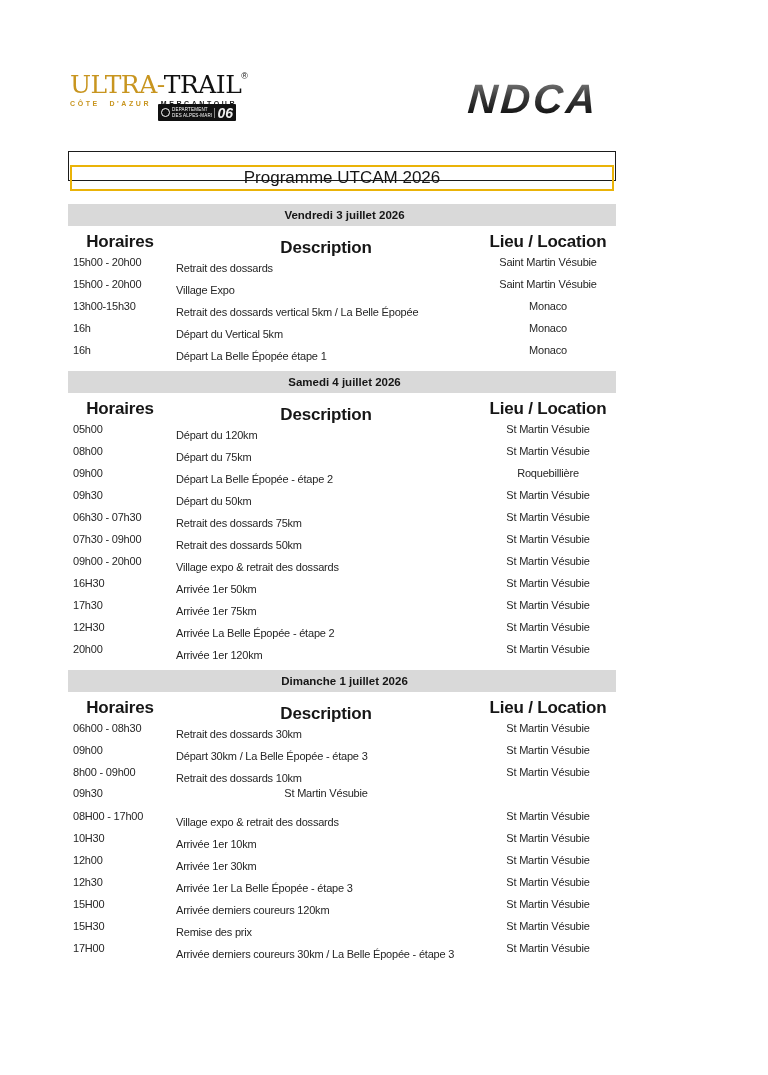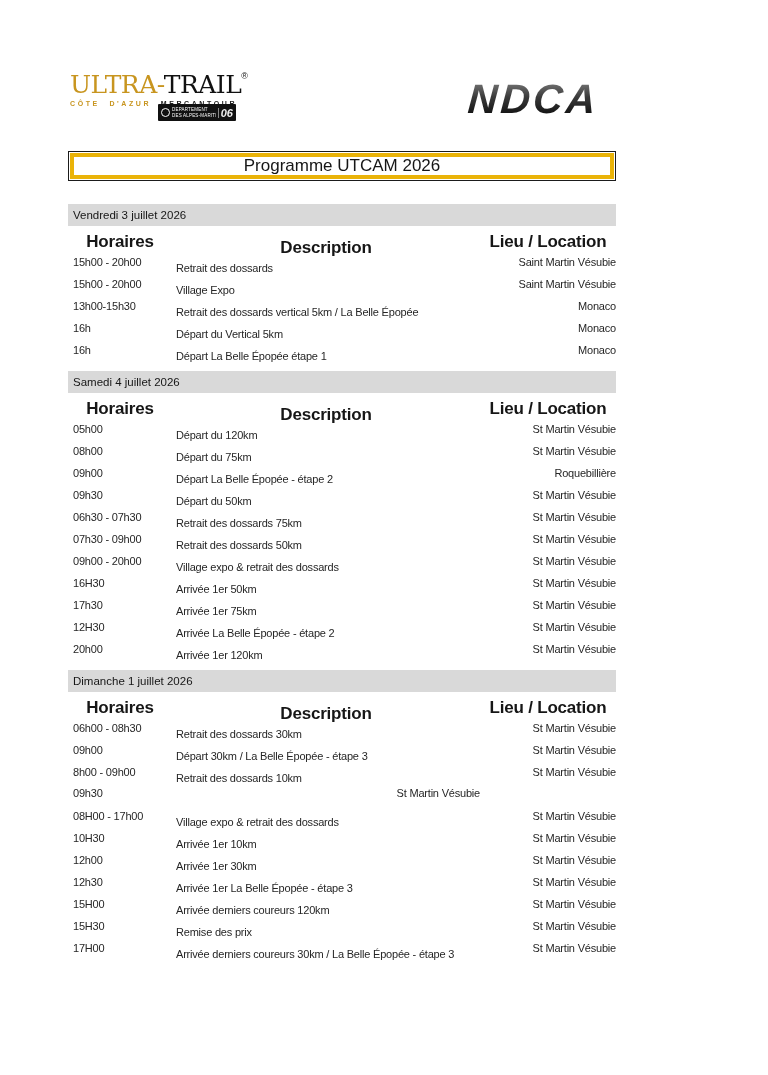--- a/index.html
+++ b/index.html
@@ -19,45 +19,45 @@
   .ut-black{color:#111;}
   .ut-reg{font-size:9px;vertical-align:top;color:#111;font-family:"Liberation Sans",sans-serif;}
   .ut-sub{margin-top:2px;font-size:7px;font-weight:bold;letter-spacing:2.6px;word-spacing:5px;white-space:nowrap;}
   .ut-sub .s1{color:var(--gold);}
   .ut-sub .s2{color:#222;}
   .ut-badge{position:absolute;left:88px;top:32px;width:78px;height:17px;background:#111;border-radius:1px;
     display:flex;align-items:center;padding:0 3px;gap:2px;}
   .badge-emblem{width:9px;height:9px;border:1px solid #fff;border-radius:50%;flex:0 0 auto;}
   .badge-txt{color:#fff;font-size:4.5px;line-height:1.15;letter-spacing:.2px;white-space:nowrap;overflow:hidden;flex:1;}
   .badge-sep{width:1px;height:10px;background:#888;}
-  .badge-num{color:#eee;font-size:11px;font-weight:bold;font-style:italic;}
+  .badge-num{color:#eee;font-size:14px;font-weight:bold;font-style:italic;}
 
   .logo-ndca{position:absolute;left:468px;top:76px;
     font-size:41px;font-weight:900;font-style:italic;letter-spacing:3px;
     transform:skewX(-4deg);
     background:linear-gradient(180deg,#8d8d8d 0%,#3a3a3a 45%,#000 100%);
     -webkit-background-clip:text;background-clip:text;color:transparent;
     text-shadow:none;white-space:nowrap;}
 
   
   .title-box{position:absolute;left:68px;top:151px;width:548px;height:30px;border:1px solid #1b1b1b;padding:1px;background:#fff;}
-  .title-inner{width:100%;height:100%;border:4px solid #eab308;display:flex;align-items:center;justify-content:center;
-    font-size:17px;color:#161616;}
+  .title-inner{width:100%;height:100%;border:2px solid #eab308;display:flex;align-items:center;justify-content:center;
+    font-size:17px;color:#161616;margin-top:12px;}
 
   
   .sections{position:absolute;left:68px;top:204px;width:548px;}
   .day{margin-bottom:11px;}
-  .day-bar{height:22px;line-height:22px;background:var(--bar);font-size:11.5px;font-weight:normal;padding-left:5px;color:#161616;}
+  .day-bar{height:22px;line-height:22px;background:var(--bar);font-size:11.5px;font-weight:bold;padding-left:5px;color:#161616;text-align:center;}
   .row{display:grid;grid-template-columns:104px 308px 136px;height:22px;align-items:center;
     font-size:11px;letter-spacing:-.2px;color:#262626;}
   .row.head{height:24px;font-weight:bold;font-size:17px;color:#161616;}
   .row.head .c{text-align:center;padding:0;}
   .c1{padding-left:5px;white-space:nowrap;}
   .c2{padding-left:4px;white-space:nowrap;margin-top:12px;}
-  .c3{text-align:right;white-space:nowrap;}
+  .c3{text-align:center;white-space:nowrap;}
 </style>
 </head>
 <body>
 
 <div class="page">
 
   <div class="logo-ut">
     <div class="ut-line"><span class="ut-gold">ULTRA-</span><span class="ut-black">TRAIL</span><span class="ut-reg">®</span></div>
     <div class="ut-sub"><span class="s1">CÔTE D'AZUR</span> <span class="s2">MERCANTOUR</span></div>
     <div class="ut-badge">

